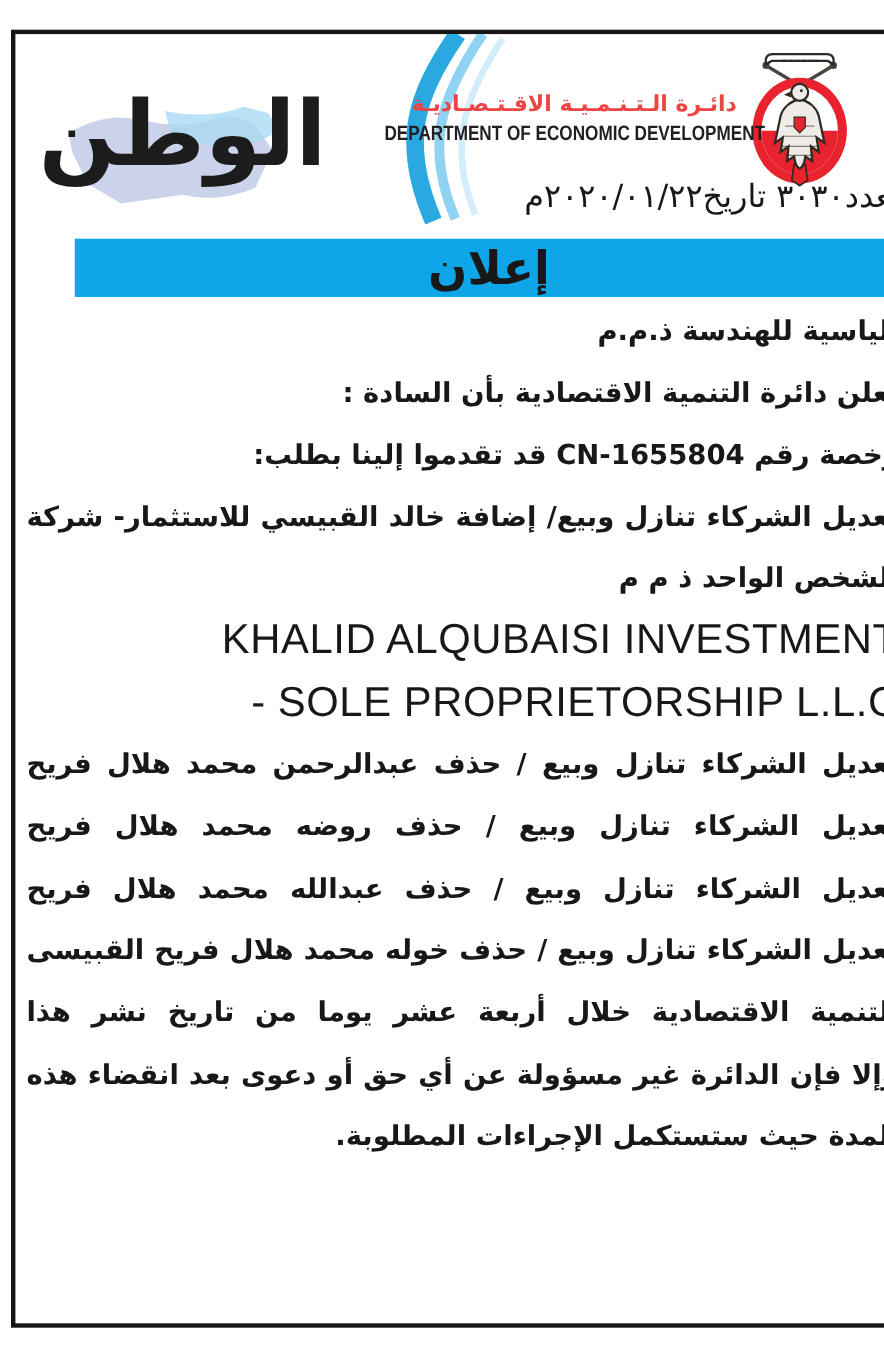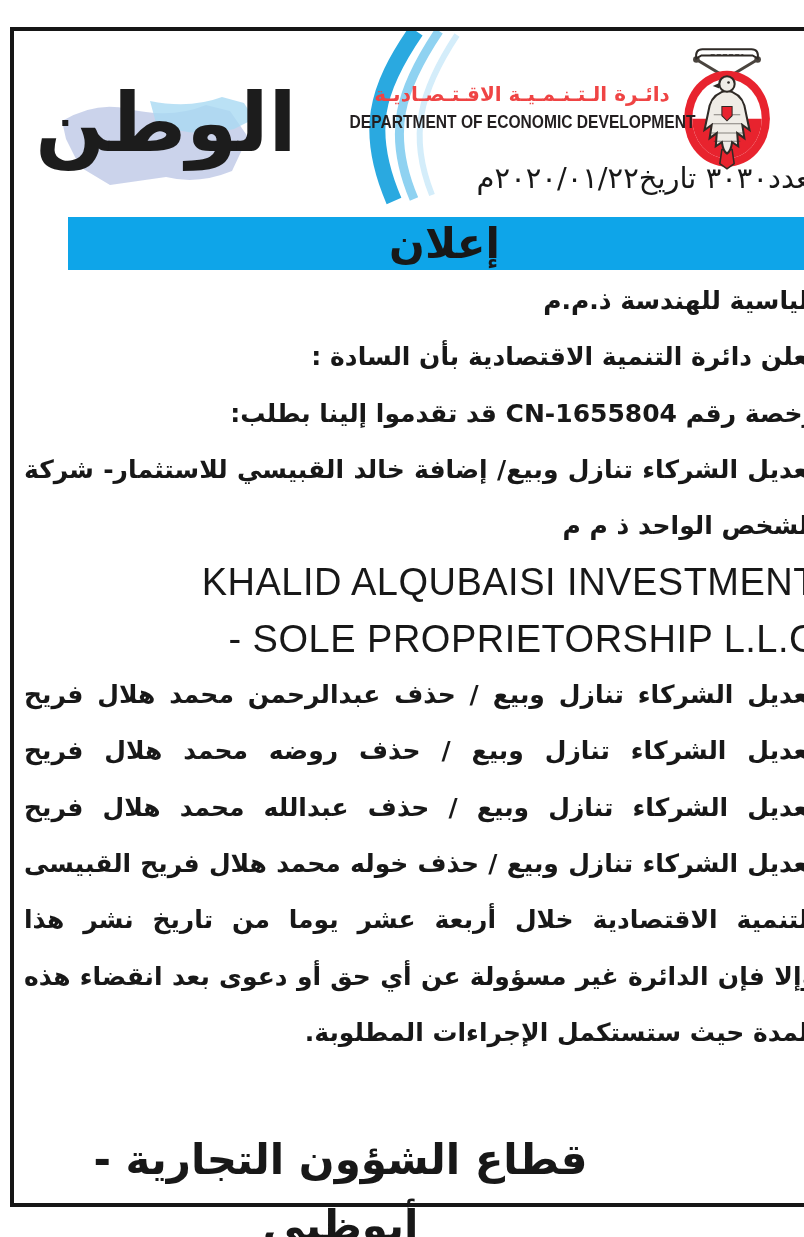--- a/index.html
+++ b/index.html
@@ -105,15 +105,14 @@
     <div class="line latin">- SOLE PROPRIETORSHIP L.L.C</div>
     <div class="line justify">تعديل الشركاء تنازل وبيع / حذف عبدالرحمن محمد هلال فريح القبيسى</div>
     <div class="line justify">تعديل الشركاء تنازل وبيع / حذف روضه محمد هلال فريح القبيسى</div>
     <div class="line justify">تعديل الشركاء تنازل وبيع / حذف عبدالله محمد هلال فريح القبيسى</div>
     <div class="line justify">تعديل الشركاء تنازل وبيع / حذف خوله محمد هلال فريح القبيسى</div>
     <div class="line justify">التنمية الاقتصادية خلال أربعة عشر يوما من تاريخ نشر هذا الإعلان</div>
     <div class="line justify">وإلا فإن الدائرة غير مسؤولة عن أي حق أو دعوى بعد انقضاء هذه</div>
     <div class="line">المدة حيث ستستكمل الإجراءات المطلوبة.</div>
   </div>
 
-  <div class="footer">قطاع الشؤون التجارية - أبوظبي</div>
 
 </div>
 
 </body></html>

